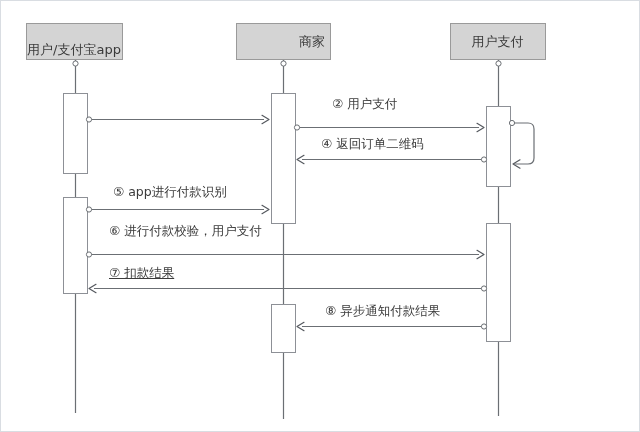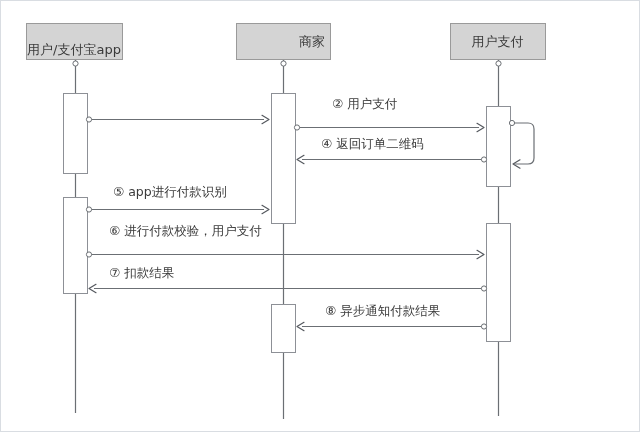--- a/index.html
+++ b/index.html
@@ -62,16 +62,16 @@
     </svg>
 
   <div class="plabel" id="p0" style="left: 25px; top: 22px; width: 96px; height: 52px;">用户/支付宝app</div>
   <div class="plabel" id="p1" style="left: 235px; top: 22px; width: 94px; height: 36px; padding-left: 29px;">商家</div>
   <div class="plabel" id="p2" style="left: 449px; top: 22px; width: 95px; height: 36px;">用户支付</div>
 
   <div class="mlabel" id="m1" style="left: 331px; top: 96px;">② 用户支付</div>
   <div class="mlabel" id="m3" style="left: 320px; top: 136px; text-align: right;">④ 返回订单二维码</div>
   <div class="mlabel" id="m4" style="left: 112px; top: 184px; text-align: right;">⑤ app进行付款识别</div>
   <div class="mlabel" id="m5" style="left: 108px; top: 223px;">⑥ 进行付款校验，用户支付</div>
-  <div class="mlabel" id="m6" style="left: 108px; top: 265px;">⑦ 扣款结果</div>
+  <div class="mlabel" id="m6" style="left: 108px; top: 265px; text-decoration: underline;">⑦ 扣款结果</div>
   <div class="mlabel" id="m7" style="left: 324px; top: 303px;">⑧ 异步通知付款结果</div>
 
 </div>
 
 </body></html>

